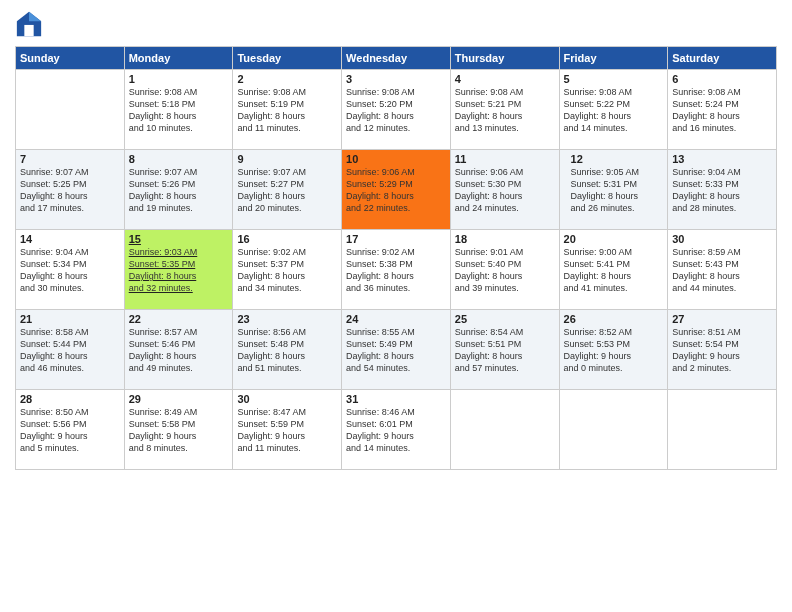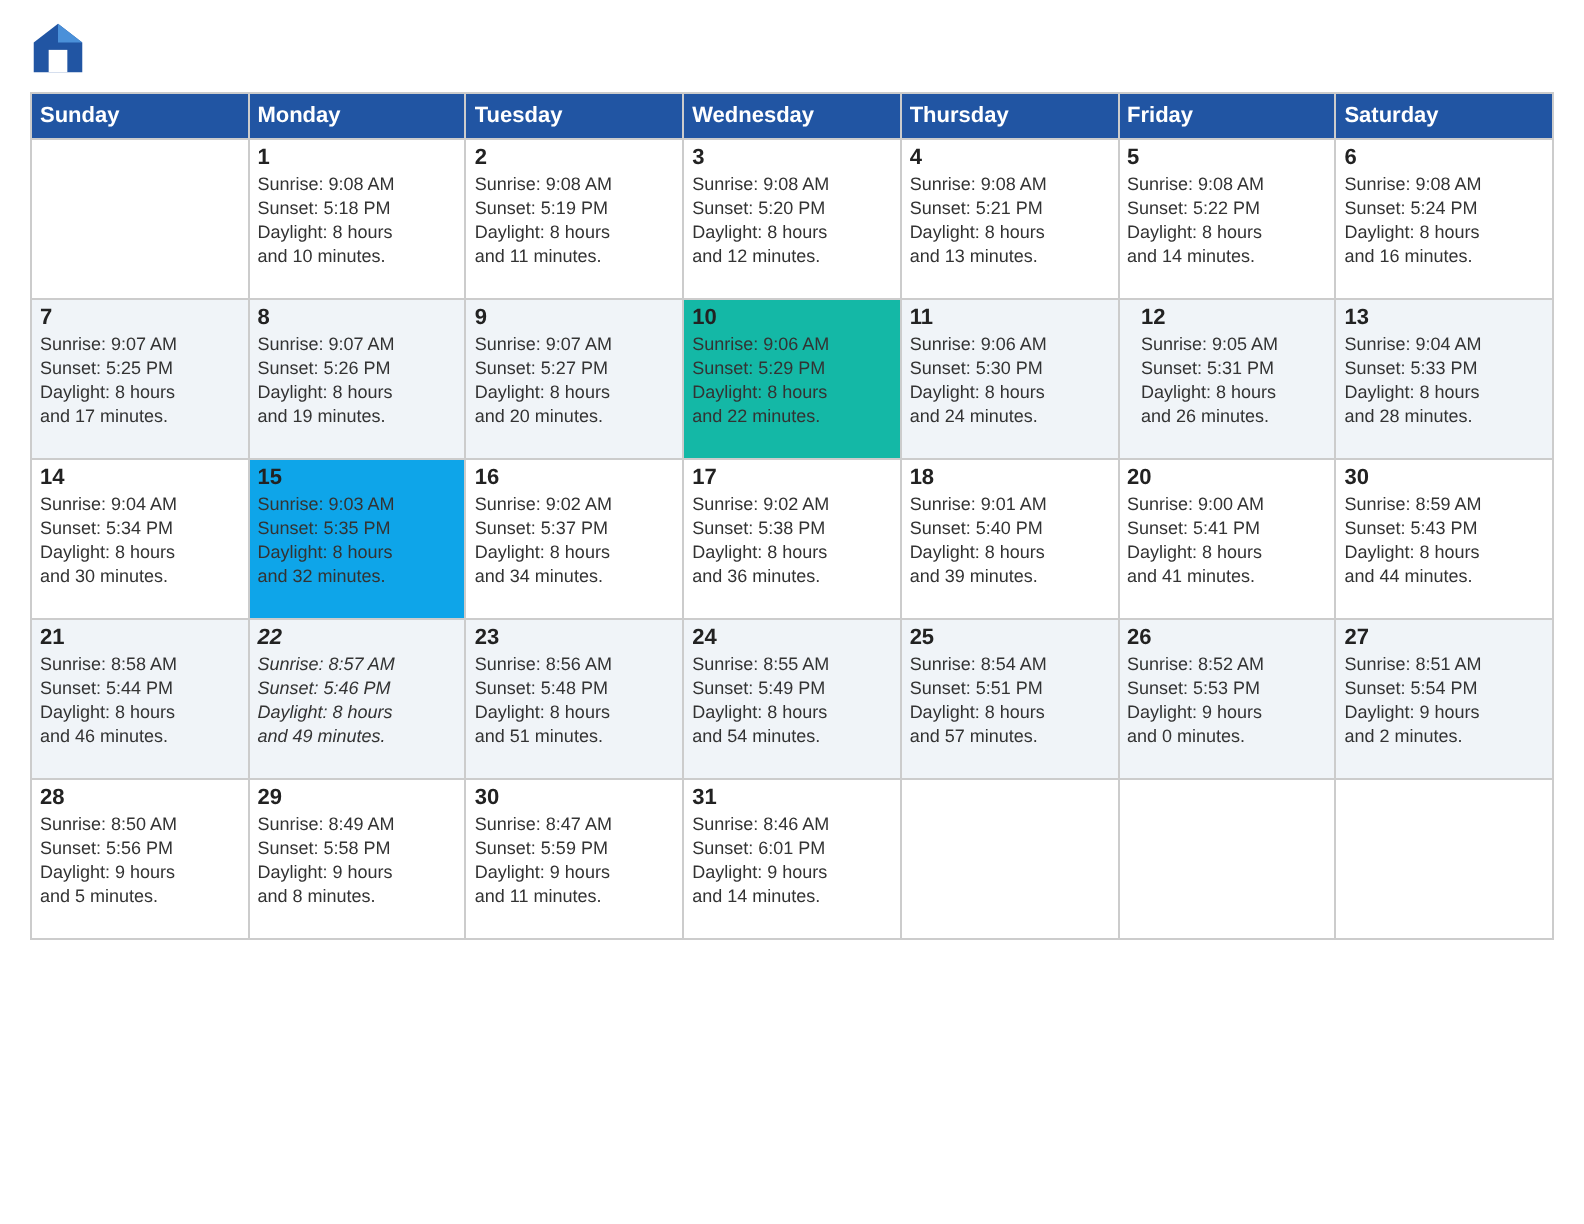--- a/index.html
+++ b/index.html
@@ -158,21 +158,21 @@
             <div class="day-info">Sunrise: 9:07 AM<br>Sunset: 5:25 PM<br>Daylight: 8 hours<br>and 17 minutes.</div>
           </td>
           <td style="background: rgb(240, 244, 248);">
             <span class="day-num">8</span>
             <div class="day-info">Sunrise: 9:07 AM<br>Sunset: 5:26 PM<br>Daylight: 8 hours<br>and 19 minutes.</div>
           </td>
           <td style="background: rgb(240, 244, 248);">
             <span class="day-num">9</span>
             <div class="day-info">Sunrise: 9:07 AM<br>Sunset: 5:27 PM<br>Daylight: 8 hours<br>and 20 minutes.</div>
           </td>
-          <td style="background: #14b8a6;">
+          <td style="background: #f97316;">
             <span class="day-num">10</span>
             <div class="day-info">Sunrise: 9:06 AM<br>Sunset: 5:29 PM<br>Daylight: 8 hours<br>and 22 minutes.</div>
           </td>
           <td style="background: rgb(240, 244, 248);">
             <span class="day-num">11</span>
             <div class="day-info">Sunrise: 9:06 AM<br>Sunset: 5:30 PM<br>Daylight: 8 hours<br>and 24 minutes.</div>
           </td>
           <td style="background: rgb(240, 244, 248); padding-left: 11px;">
             <span class="day-num">12</span>
             <div class="day-info">Sunrise: 9:05 AM<br>Sunset: 5:31 PM<br>Daylight: 8 hours<br>and 26 minutes.</div>
@@ -180,21 +180,21 @@
           <td style="background: rgb(240, 244, 248);">
             <span class="day-num">13</span>
             <div class="day-info">Sunrise: 9:04 AM<br>Sunset: 5:33 PM<br>Daylight: 8 hours<br>and 28 minutes.</div>
           </td>
         </tr>
         <tr>
           <td style="background: rgb(255, 255, 255);">
             <span class="day-num">14</span>
             <div class="day-info">Sunrise: 9:04 AM<br>Sunset: 5:34 PM<br>Daylight: 8 hours<br>and 30 minutes.</div>
           </td>
-          <td style="background: #0ea5e9;">
+          <td style="background: #bef264; text-decoration: underline;">
             <span class="day-num">15</span>
             <div class="day-info">Sunrise: 9:03 AM<br>Sunset: 5:35 PM<br>Daylight: 8 hours<br>and 32 minutes.</div>
           </td>
           <td style="background: rgb(255, 255, 255);">
             <span class="day-num">16</span>
             <div class="day-info">Sunrise: 9:02 AM<br>Sunset: 5:37 PM<br>Daylight: 8 hours<br>and 34 minutes.</div>
           </td>
           <td style="background: rgb(255, 255, 255);">
             <span class="day-num">17</span>
             <div class="day-info">Sunrise: 9:02 AM<br>Sunset: 5:38 PM<br>Daylight: 8 hours<br>and 36 minutes.</div>
@@ -210,21 +210,21 @@
           <td style="background: rgb(255, 255, 255);">
             <span class="day-num">30</span>
             <div class="day-info">Sunrise: 8:59 AM<br>Sunset: 5:43 PM<br>Daylight: 8 hours<br>and 44 minutes.</div>
           </td>
         </tr>
         <tr>
           <td style="background: rgb(240, 244, 248);">
             <span class="day-num">21</span>
             <div class="day-info">Sunrise: 8:58 AM<br>Sunset: 5:44 PM<br>Daylight: 8 hours<br>and 46 minutes.</div>
           </td>
-          <td style="background: rgb(240, 244, 248); font-style: italic;">
+          <td style="background: rgb(240, 244, 248);">
             <span class="day-num">22</span>
             <div class="day-info">Sunrise: 8:57 AM<br>Sunset: 5:46 PM<br>Daylight: 8 hours<br>and 49 minutes.</div>
           </td>
           <td style="background: rgb(240, 244, 248);">
             <span class="day-num">23</span>
             <div class="day-info">Sunrise: 8:56 AM<br>Sunset: 5:48 PM<br>Daylight: 8 hours<br>and 51 minutes.</div>
           </td>
           <td style="background: rgb(240, 244, 248);">
             <span class="day-num">24</span>
             <div class="day-info">Sunrise: 8:55 AM<br>Sunset: 5:49 PM<br>Daylight: 8 hours<br>and 54 minutes.</div>

